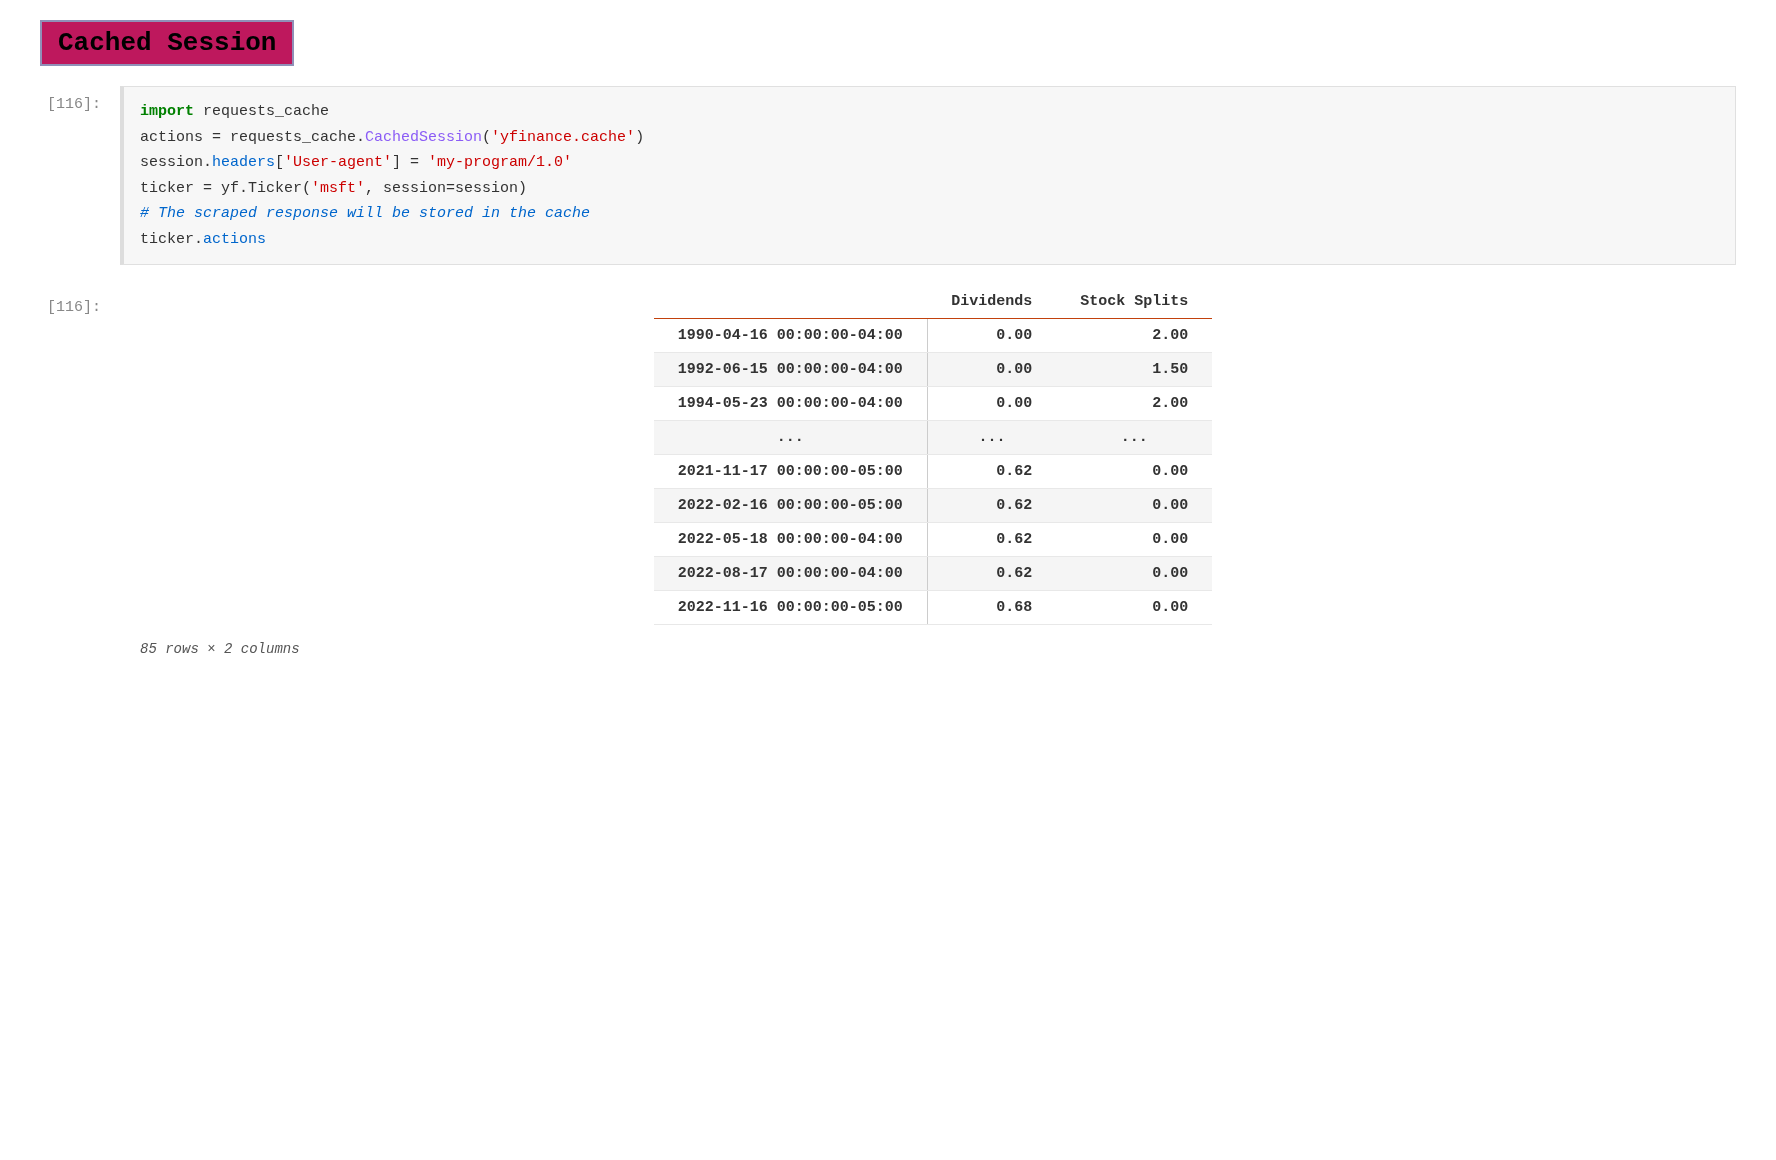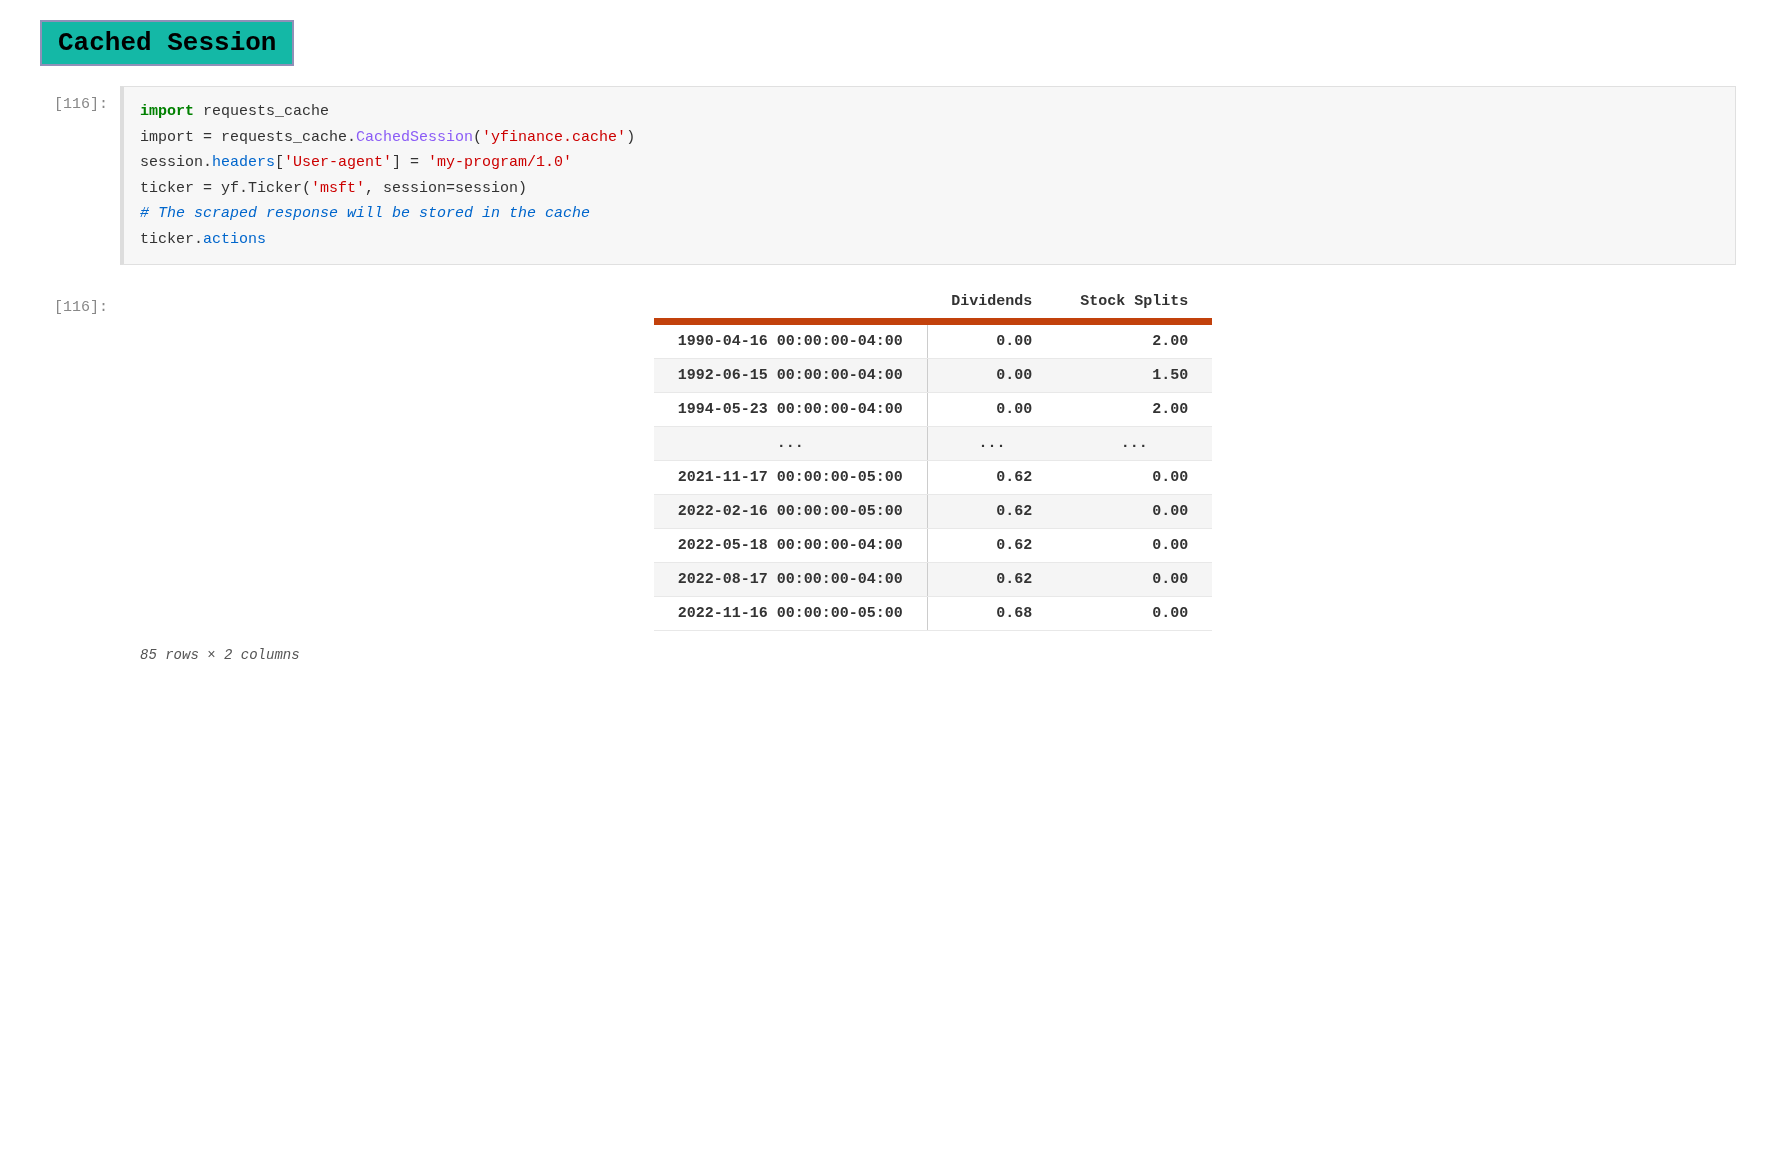--- a/index.html
+++ b/index.html
@@ -21,21 +21,21 @@
       padding: 20px 40px;
     }
 
     
     .heading-section {
       margin-bottom: 20px;
     }
 
     .heading-title {
       display: inline-block;
-      background-color: #14b8a6;
+      background-color: #be185d;
       border: 2px solid #9090b8;
       padding: 6px 16px;
       font-family: 'Courier New', Courier, monospace;
       font-size: 26px;
       font-weight: bold;
       color: #000;
     }
 
     
     .cell-container {
@@ -43,21 +43,21 @@
       flex-direction: row;
       margin-bottom: 24px;
     }
 
     .cell-number {
       color: #888;
       font-family: 'Courier New', Courier, monospace;
       font-size: 15px;
       min-width: 80px;
       padding-top: 10px;
-      text-align: right;
+      text-align: center;
       padding-right: 12px;
       flex-shrink: 0;
     }
 
     .code-block {
       background-color: #f7f7f7;
       border: 1px solid #e0e0e0;
       border-left: 4px solid #ddd;
       padding: 12px 16px;
       font-family: 'Courier New', Courier, monospace;
@@ -101,21 +101,21 @@
       border-bottom: 1px solid #ccc;
     }
 
     .dataframe-table th.date-header {
       text-align: center;
       padding-bottom: 4px;
       border-bottom: none;
     }
 
     .dataframe-table th.col-header {
-      border-bottom: 7px solid #c2410c;
+      border-bottom: 1px solid #c2410c;
     }
 
     .dataframe-table td {
       text-align: right;
       padding: 8px 24px;
       border-bottom: 1px solid #e8e8e8;
       font-weight: bold;
     }
 
     .dataframe-table td.date-cell {
@@ -155,21 +155,21 @@
   </div>
 
   <div class="cell-container">
     <div class="cell-number">[116]:</div>
     <div class="code-block">
       <div>
         <span class="kw-import">import</span>
         <span> requests_cache</span>
       </div>
       <div>
-        <span>import = requests_cache.</span><span class="fn-cached">CachedSession</span><span>(</span><span class="str-val">'yfinance.cache'</span><span>)</span>
+        <span>actions = requests_cache.</span><span class="fn-cached">CachedSession</span><span>(</span><span class="str-val">'yfinance.cache'</span><span>)</span>
       </div>
       <div>
         <span>session.</span><span class="prop-access">headers</span><span>[</span><span class="str-val">'User-agent'</span><span>] = </span><span class="str-val">'my-program/1.0'</span>
       </div>
       <div>
         <span>ticker = yf.Ticker(</span><span class="str-val">'msft'</span><span>, session=session)</span>
       </div>
       <div>
         <span class="comment-code"># The scraped response will be stored in the cache</span>
       </div>

